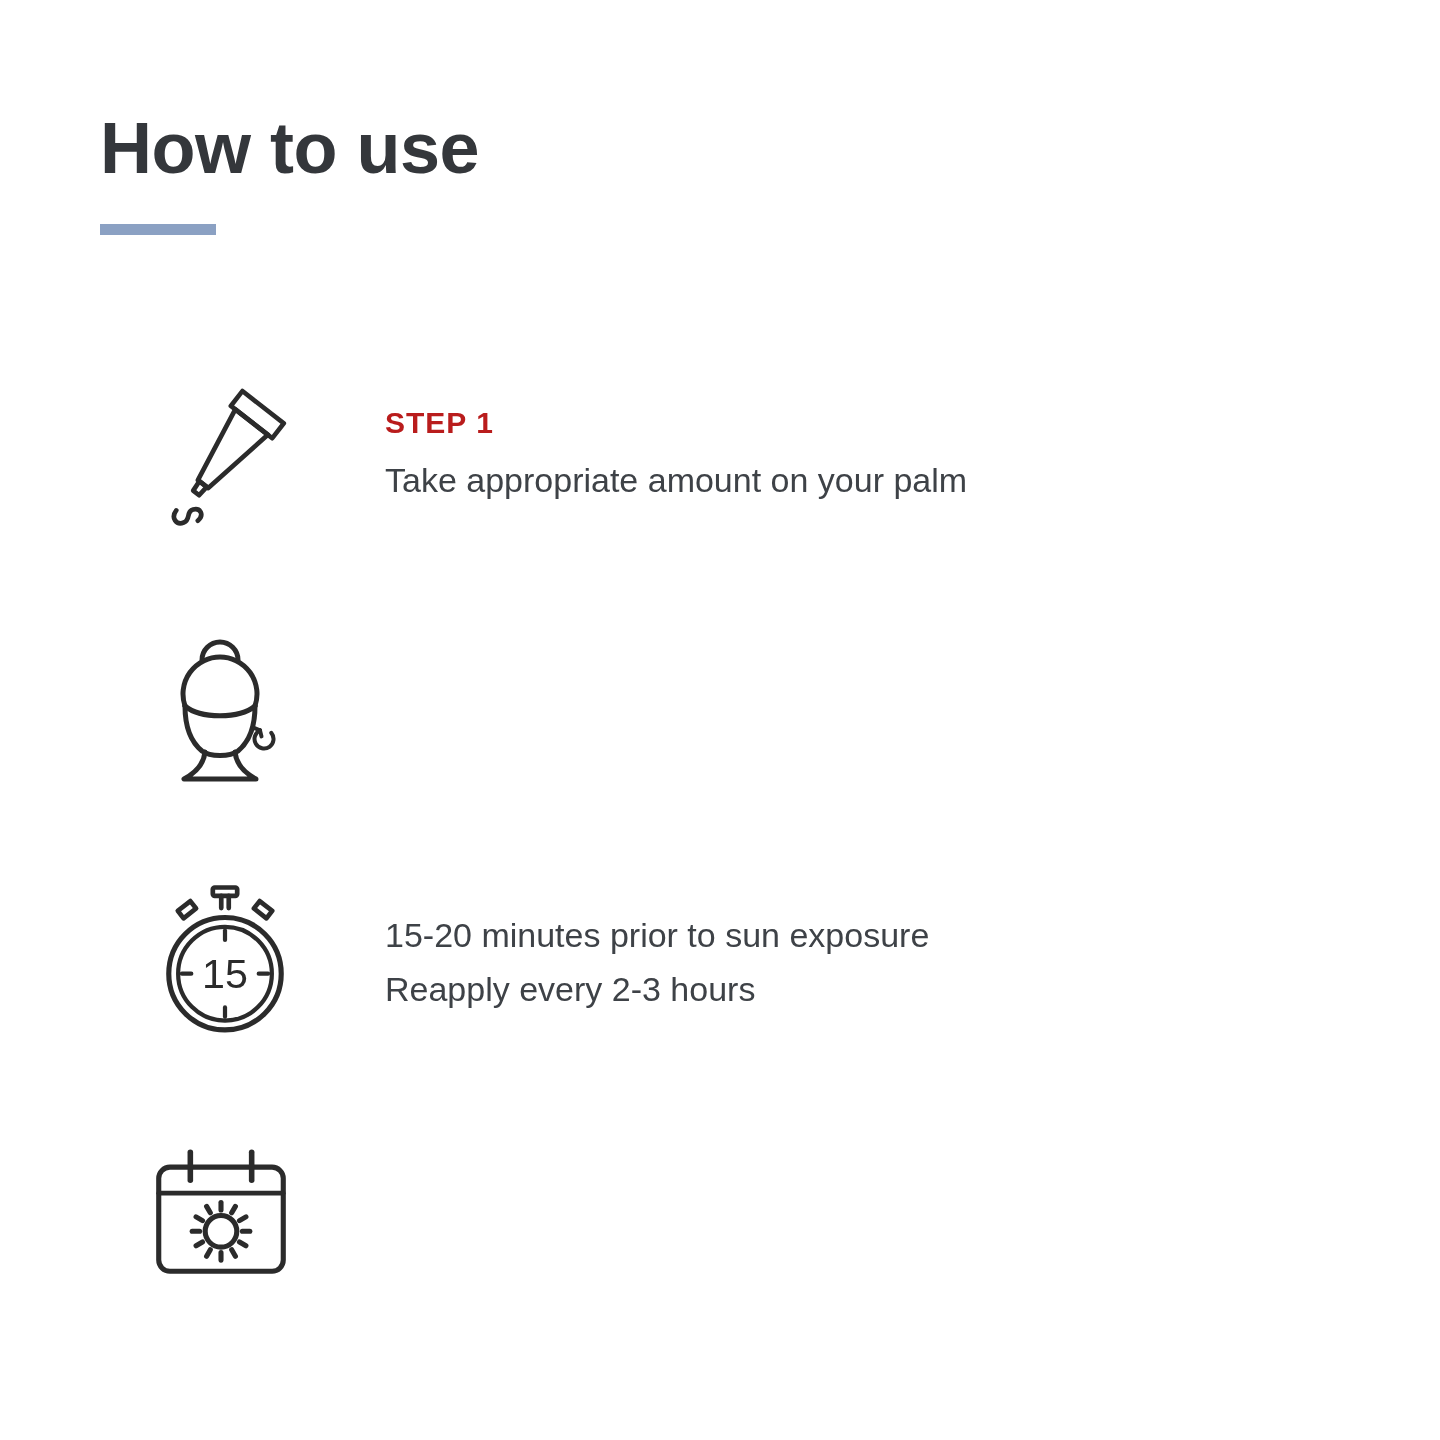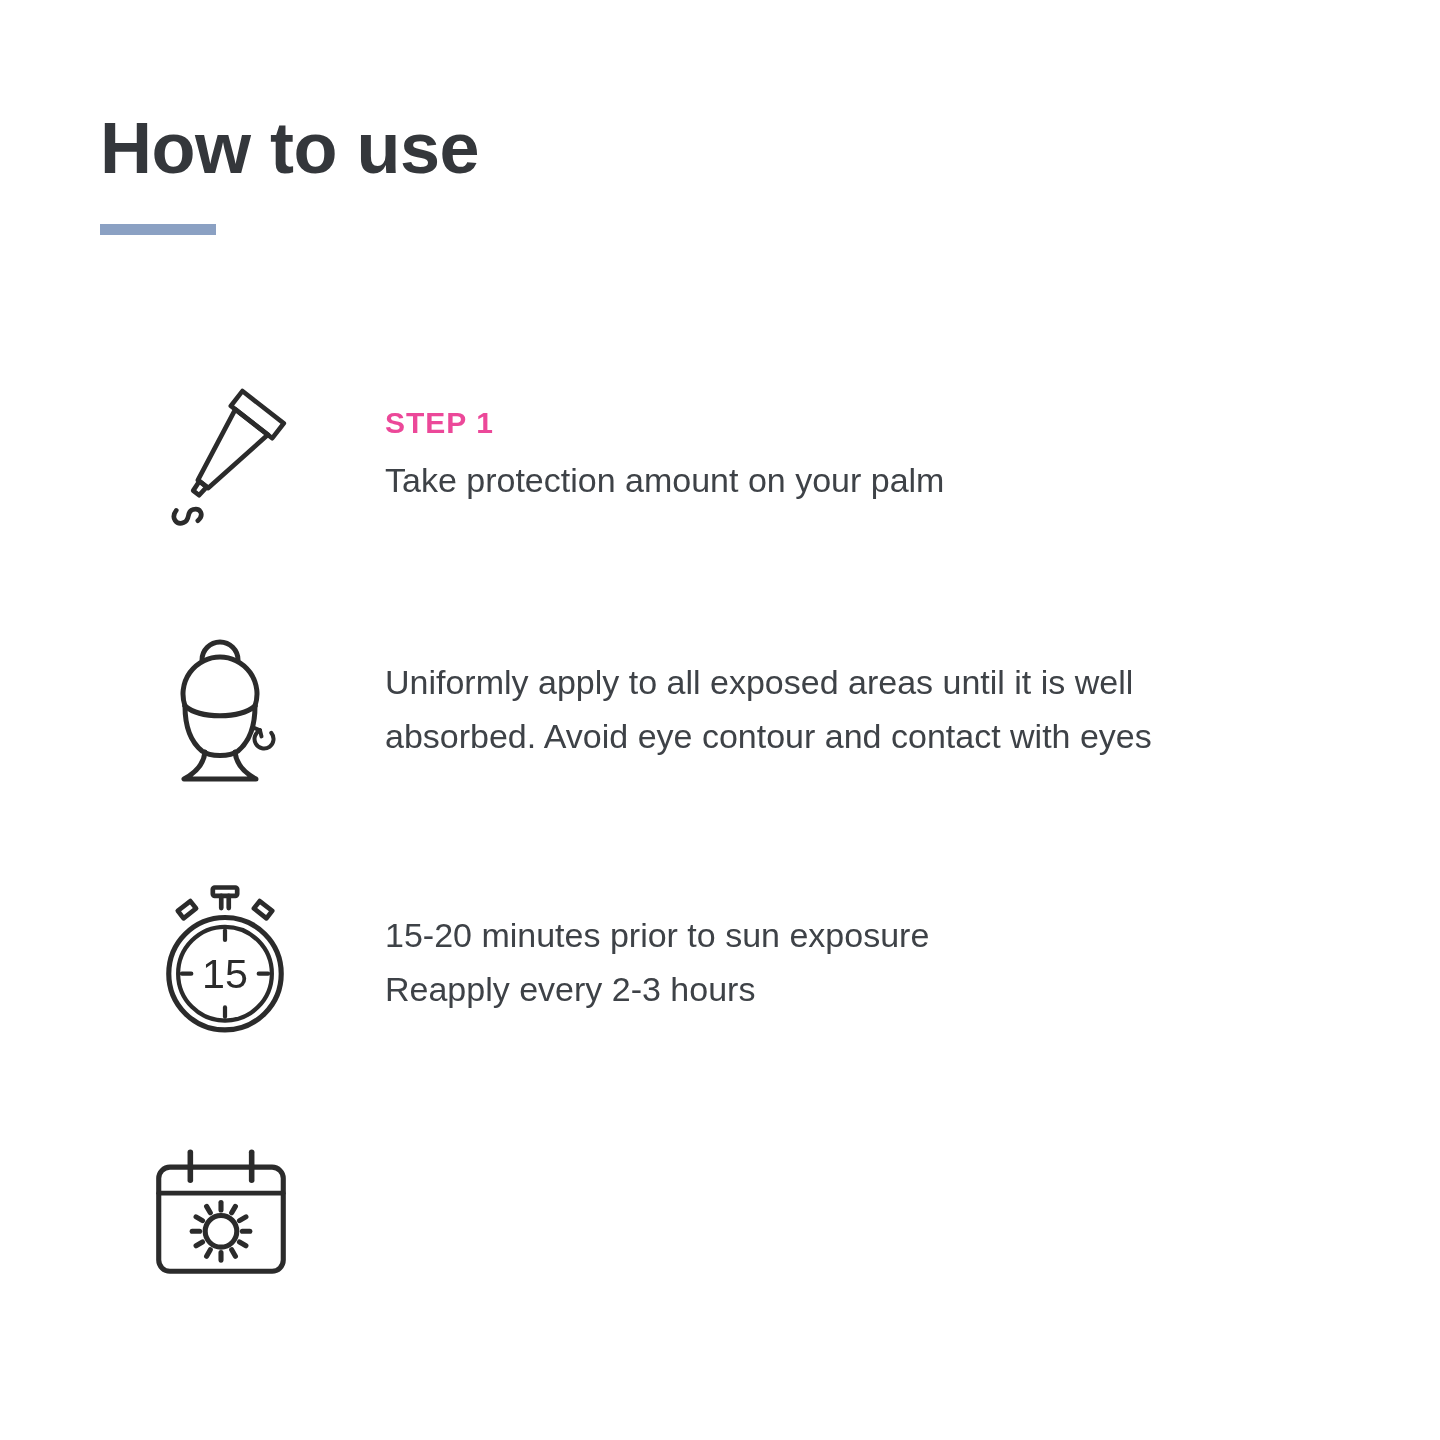--- a/index.html
+++ b/index.html
@@ -52,21 +52,21 @@
     justify-content: flex-end;
     align-items: center;
   }
   .text-col {
     margin-left: 85px;
   }
   .step-label {
     font-size: 30px;
     font-weight: 700;
     letter-spacing: 1px;
-    color: #ec4899;
+    color: #b91c1c;
     margin-bottom: 13px;
   }
   .step-body {
     font-size: 34px;
     font-weight: 400;
     line-height: 54px;
     color: #3e4247;
   }
   svg {
     display: block;
@@ -96,45 +96,41 @@
             <rect x="52" y="14" width="56" height="20"></rect>
             <path d="M58 34 L102 34 L87 118 L73 118 Z"></path>
             <path d="M75 118 L85 118 L84 130 L76 130 Z"></path>
           </g>
           <path d="M28 138 c-6 8 0 16 8 13 c8 -3 2 -12 10 -14 c8 -2 12 6 5 12"></path>
         </svg>
       </div>
       <div class="text-col">
         <div class="step-label">STEP 1</div>
         <div class="step-body">
-          <div>Take protection amount on your palm</div>
+          <div>Take appropriate amount on your palm</div>
         </div>
       </div>
     </div>
 
     <div class="step-row">
       <div class="icon-col">
         <svg width="160" height="175" viewBox="0 0 160 175" fill="none" stroke="#2b2b2b" stroke-width="5" stroke-linecap="round" stroke-linejoin="round">
           <path d="M62 38 A18 18 0 1 1 98 38"></path>
           <path d="M45 84 A37 37 0 1 1 115 84"></path>
           <path d="M45 84 C45 106 51 120 62 129 C70 135 90 135 98 129 C109 120 115 106 115 84"></path>
           <path d="M45 84 C60 97 100 97 115 84"></path>
           <path d="M65 130 C64 141 57 150 44 157 L116 157 C103 150 96 141 95 130"></path>
           <g stroke-width="4">
             <path d="M131.3 110.9 A9.5 9.5 0 1 1 120 108.4"></path>
             <path d="M120 108.4 l-6 -2.5"></path>
             <path d="M120 108.4 l1.5 6"></path>
           </g>
         </svg>
       </div>
       <div class="text-col">
-        <div class="step-body">
-          <div>Uniformly apply to all exposed areas until it is well</div>
-          <div>absorbed. Avoid eye contour and contact with eyes</div>
-        </div>
       </div>
     </div>
 
     <div class="step-row">
       <div class="icon-col">
         <svg width="150" height="164" viewBox="0 0 160 175" fill="none" stroke="#2b2b2b" stroke-width="5" stroke-linecap="round" stroke-linejoin="round">
           <rect x="67" y="8" width="26" height="9" rx="2"></rect>
           <path d="M76 17 V30 M84 17 V30"></path>
           <rect x="31" y="27" width="17" height="10" transform="rotate(-38 39 32)"></rect>
           <rect x="112" y="27" width="17" height="10" transform="rotate(38 121 32)"></rect>

